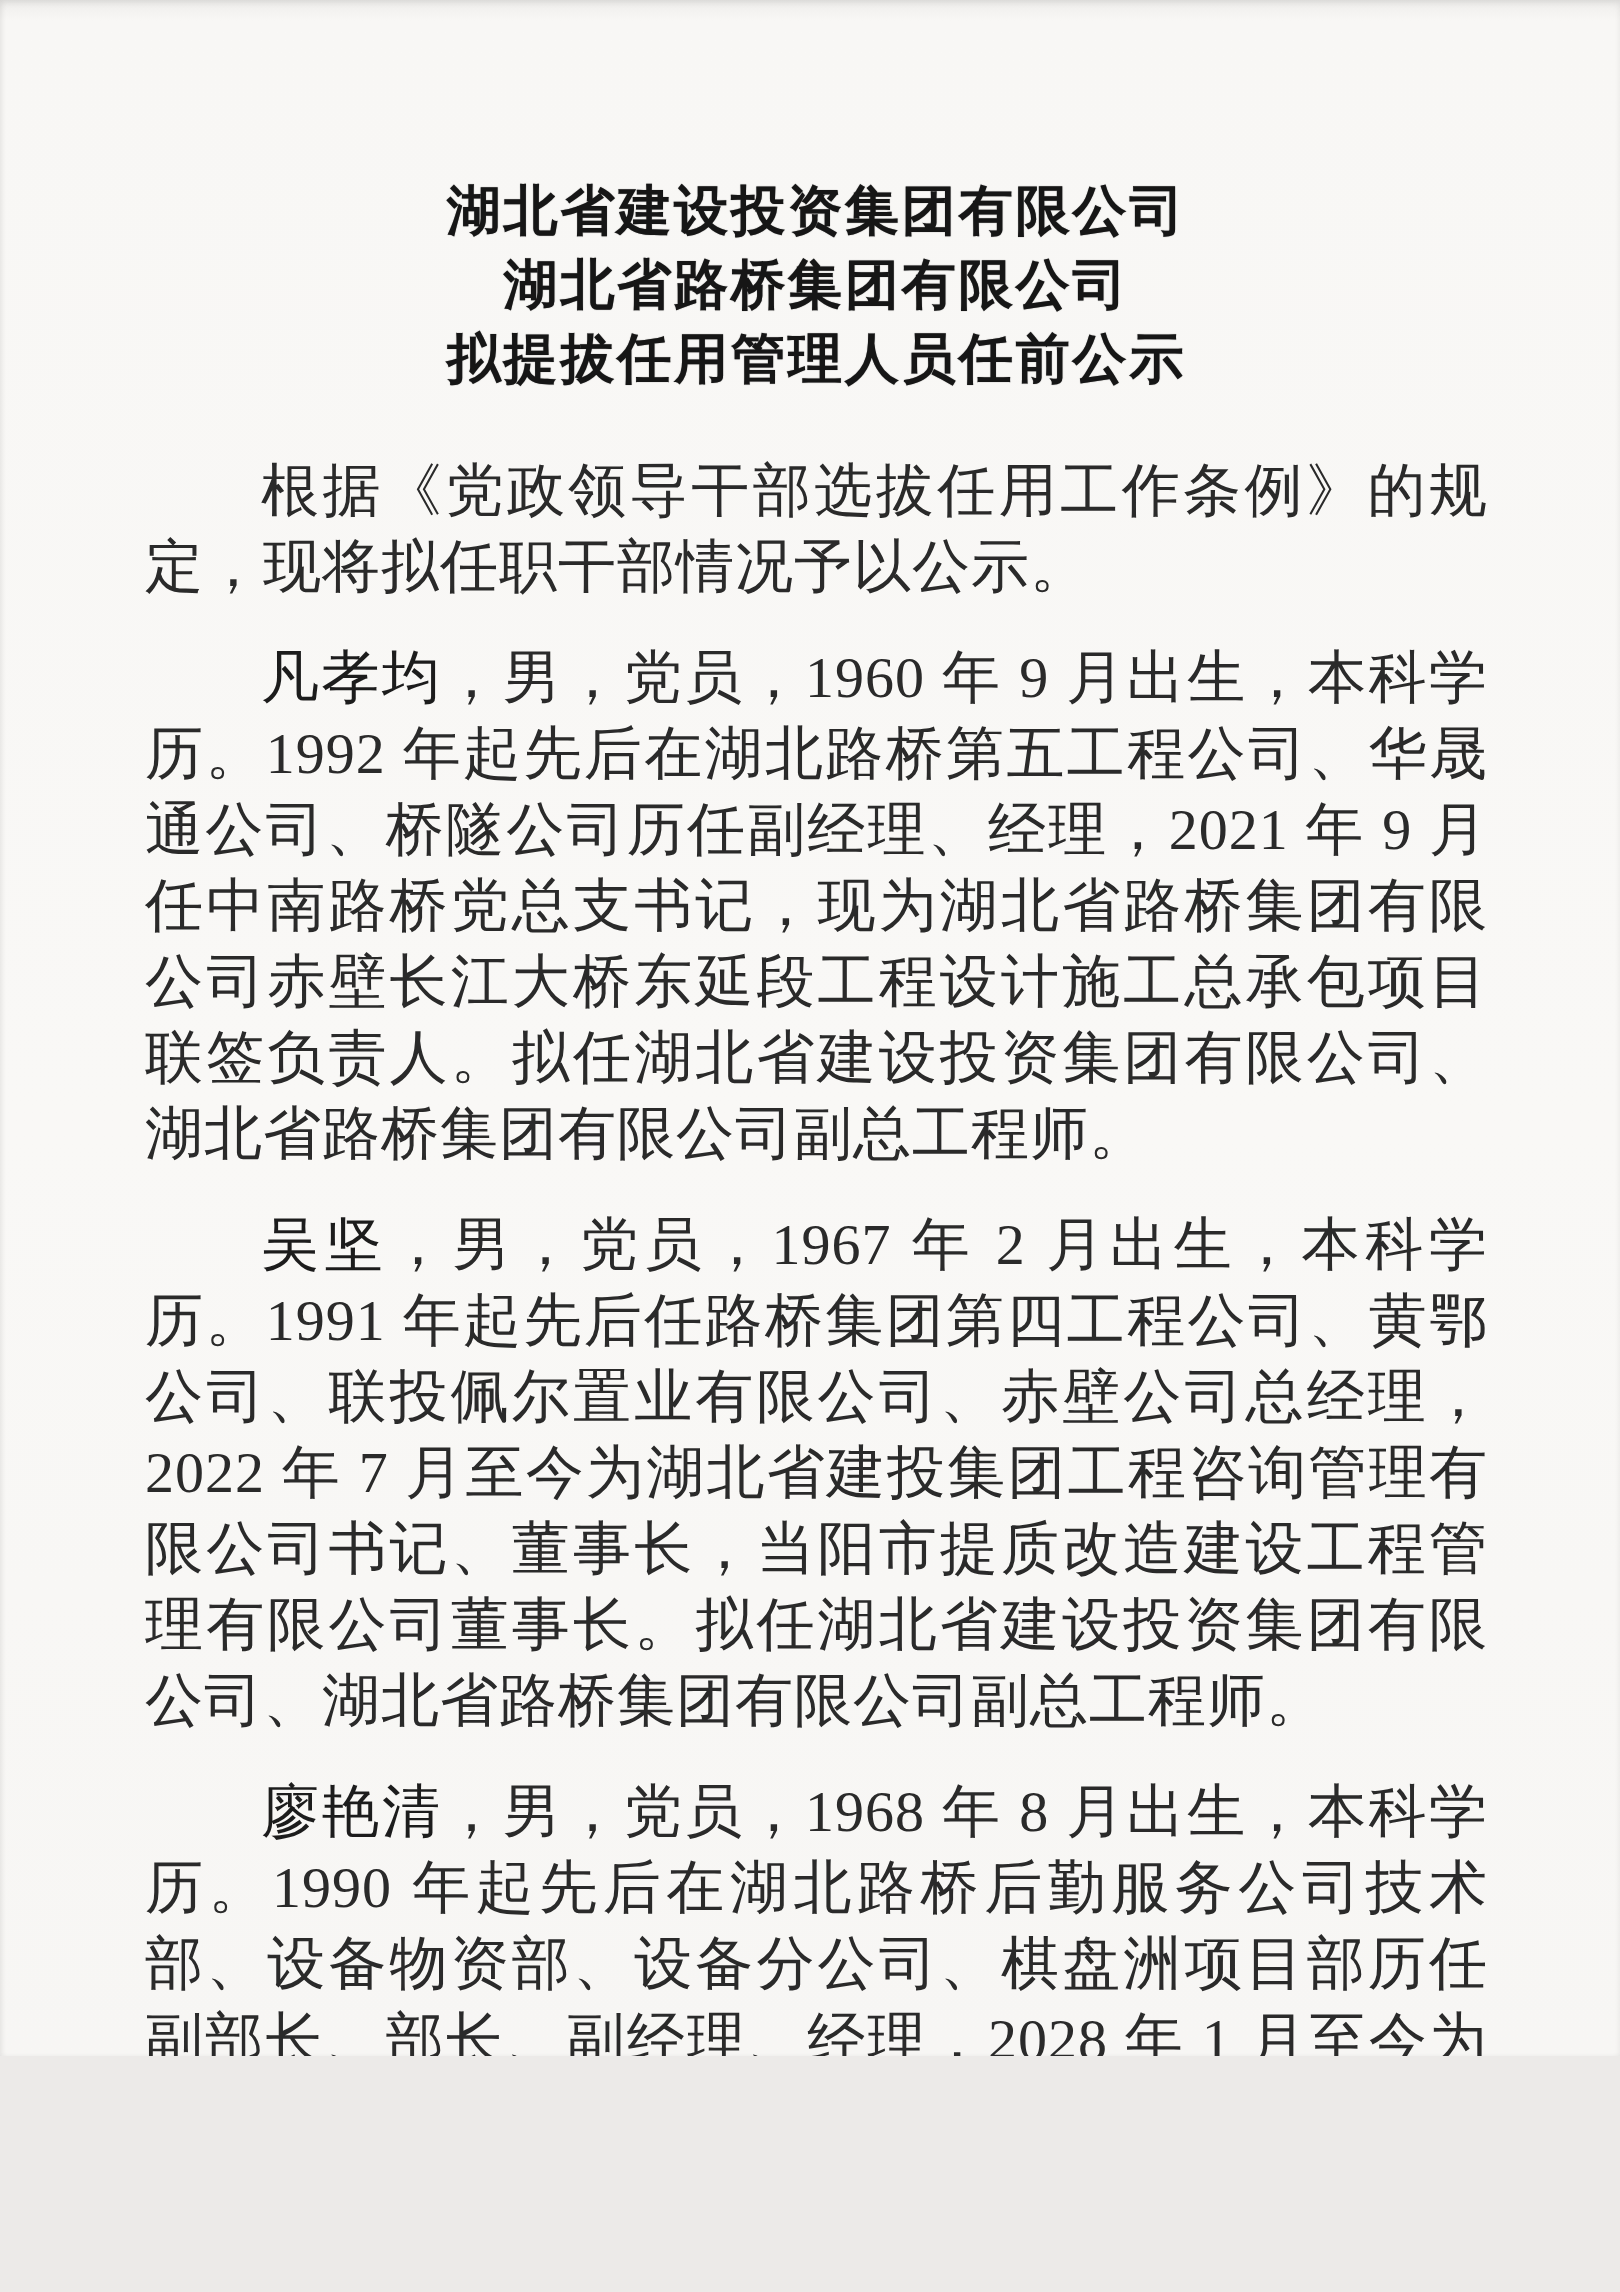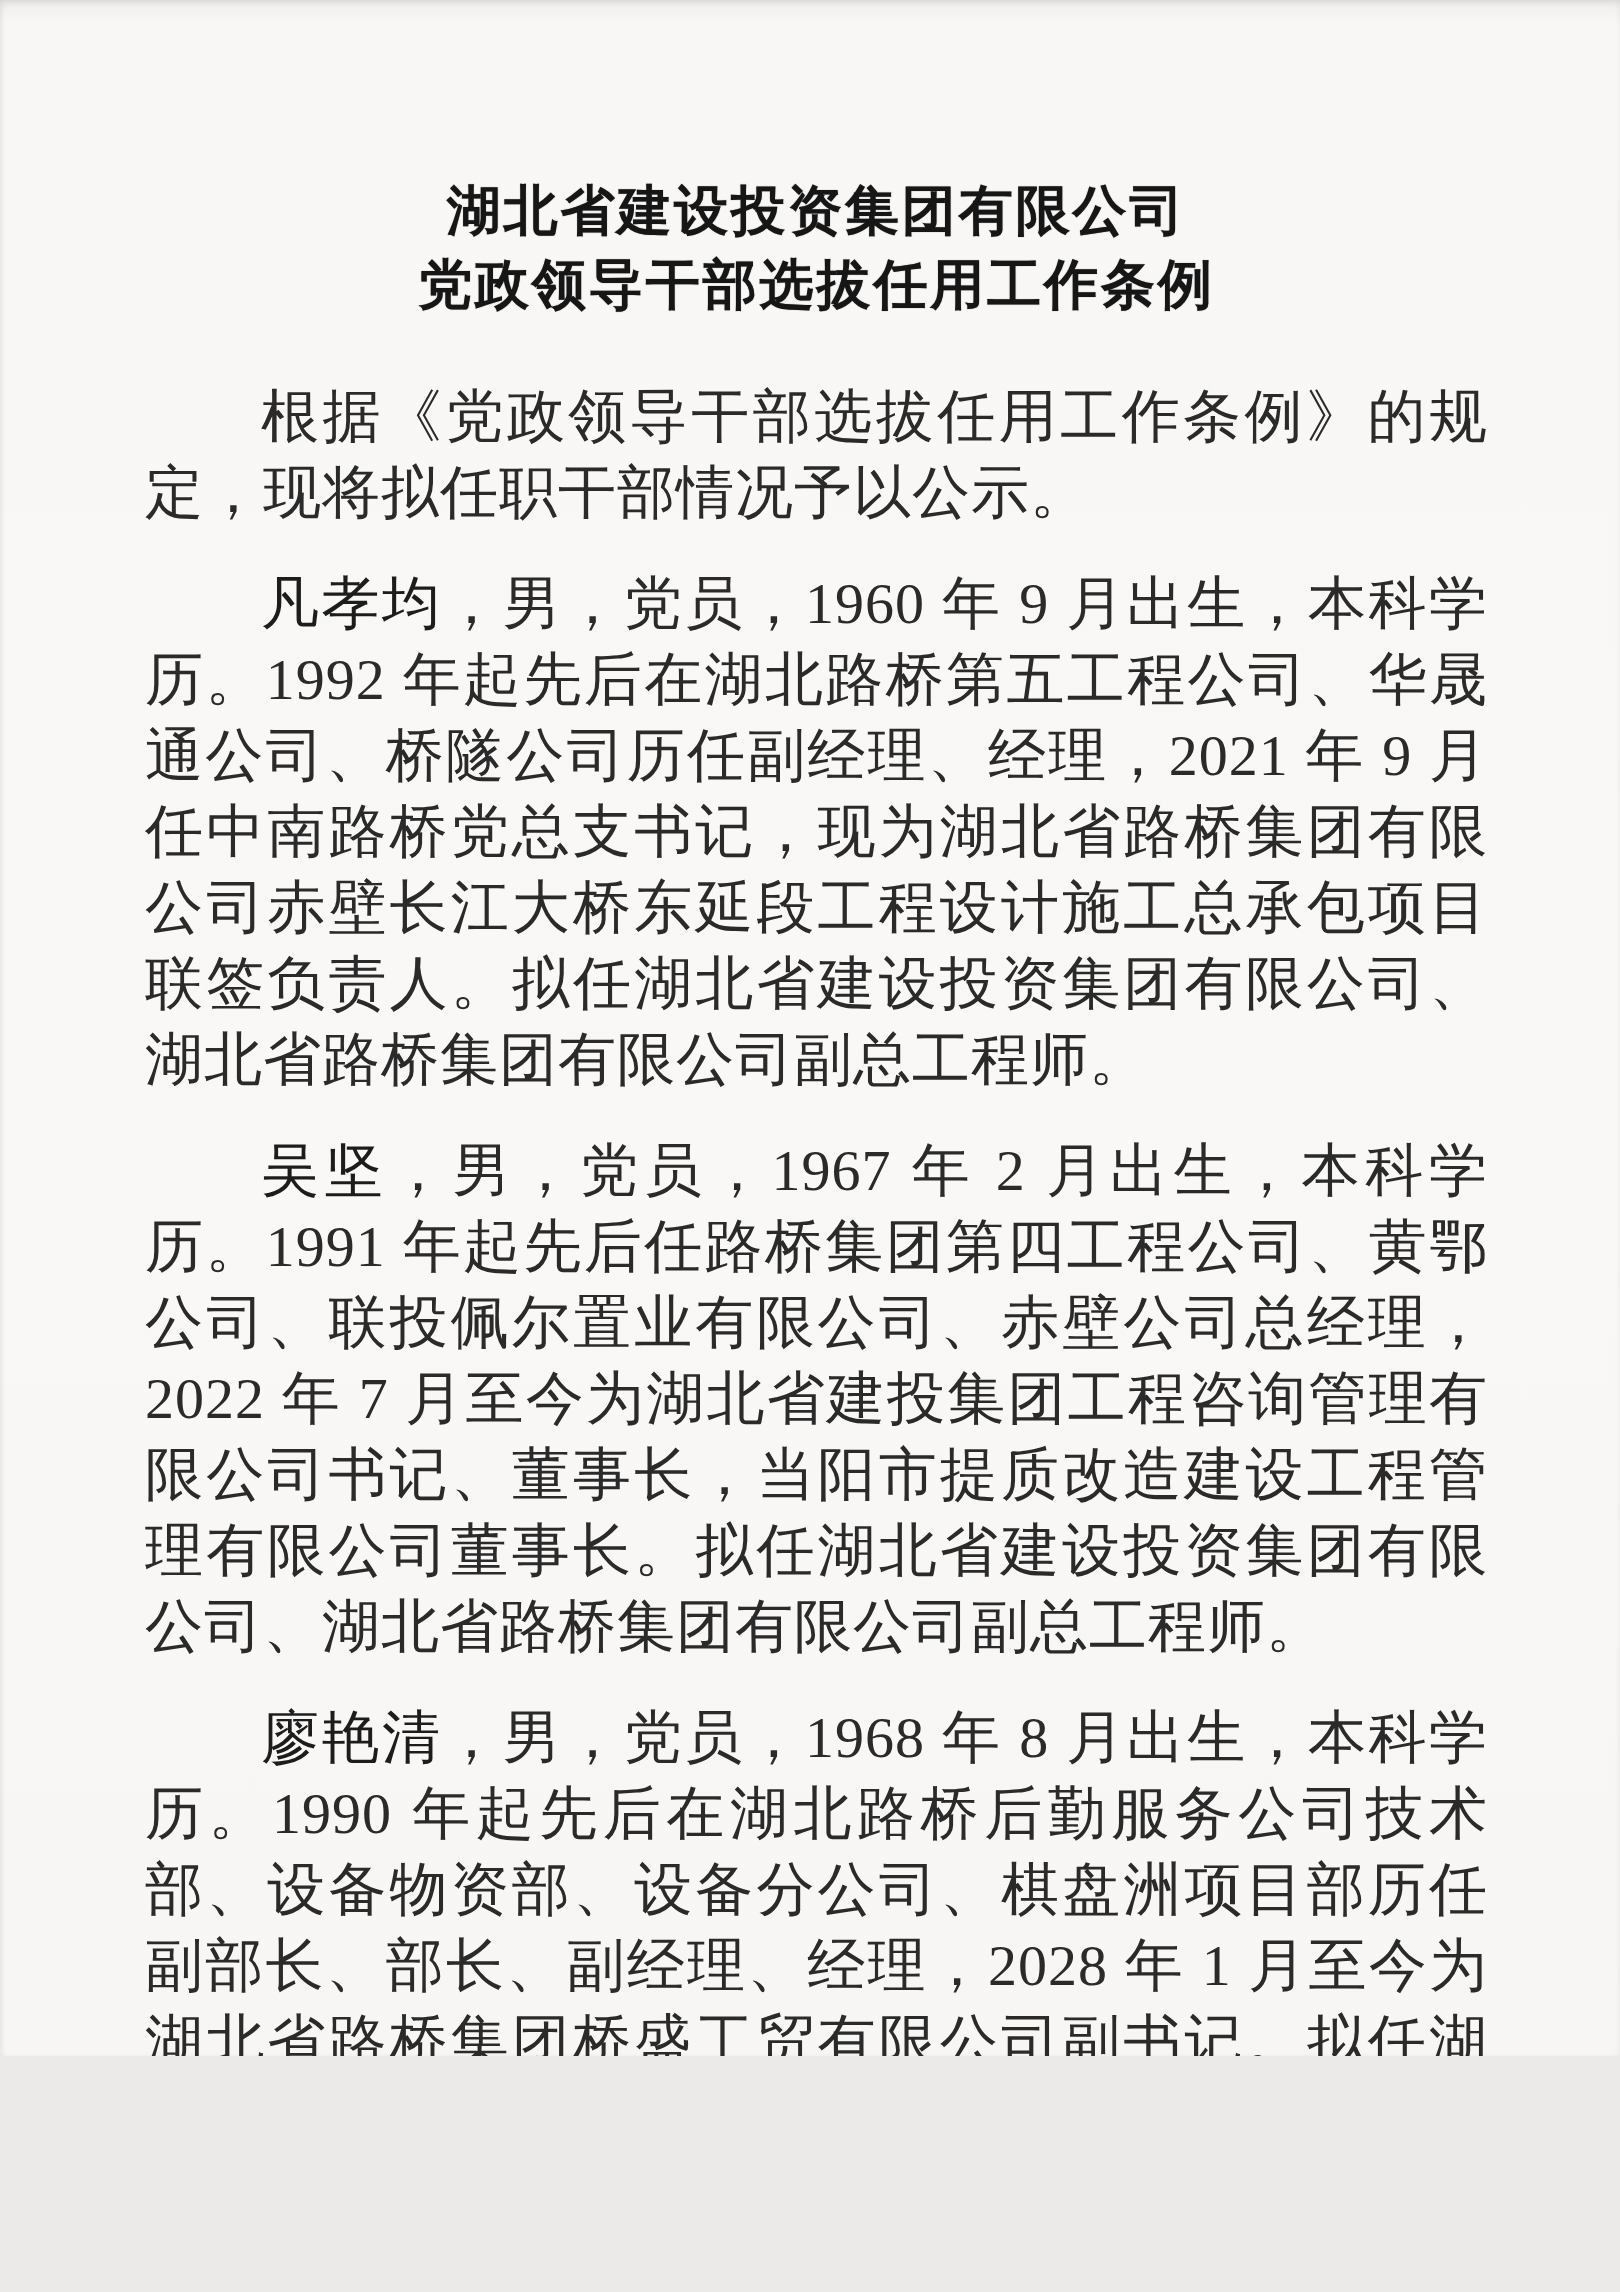--- a/index.html
+++ b/index.html
@@ -55,21 +55,22 @@
     color: #1c1c1c;
   }
 </style>
 </head>
 <body>
 
 <div class="page">
 
   <div class="doc-title">
     <div class="title-line">湖北省建设投资集团有限公司</div>
-    <div class="title-line">党政领导干部选拔任用工作条例</div>
+    <div class="title-line">湖北省路桥集团有限公司</div>
+    <div class="title-line">拟提拔任用管理人员任前公示</div>
   </div>
 
   <div class="body-text">
 
     <p class="para">根据《党政领导干部选拔任用工作条例》的规定，现将拟任职干部情况予以公示。</p>
 
     <p class="para person"><span class="person-name">凡孝均</span><span>，男，党员，1960 年 9 月出生，本科学历。1992 年起先后在湖北路桥第五工程公司、华晟通公司、桥隧公司历任副经理、经理，2021 年 9 月任中南路桥党总支书记，现为湖北省路桥集团有限公司赤壁长江大桥东延段工程设计施工总承包项目联签负责人。拟任湖北省建设投资集团有限公司、湖北省路桥集团有限公司副总工程师。</span></p>
 
     <p class="para person"><span class="person-name">吴坚</span><span>，男，党员，1967 年 2 月出生，本科学历。1991 年起先后任路桥集团第四工程公司、黄鄂公司、联投佩尔置业有限公司、赤壁公司总经理，2022 年 7 月至今为湖北省建投集团工程咨询管理有限公司书记、董事长，当阳市提质改造建设工程管理有限公司董事长。拟任湖北省建设投资集团有限公司、湖北省路桥集团有限公司副总工程师。</span></p>
 

